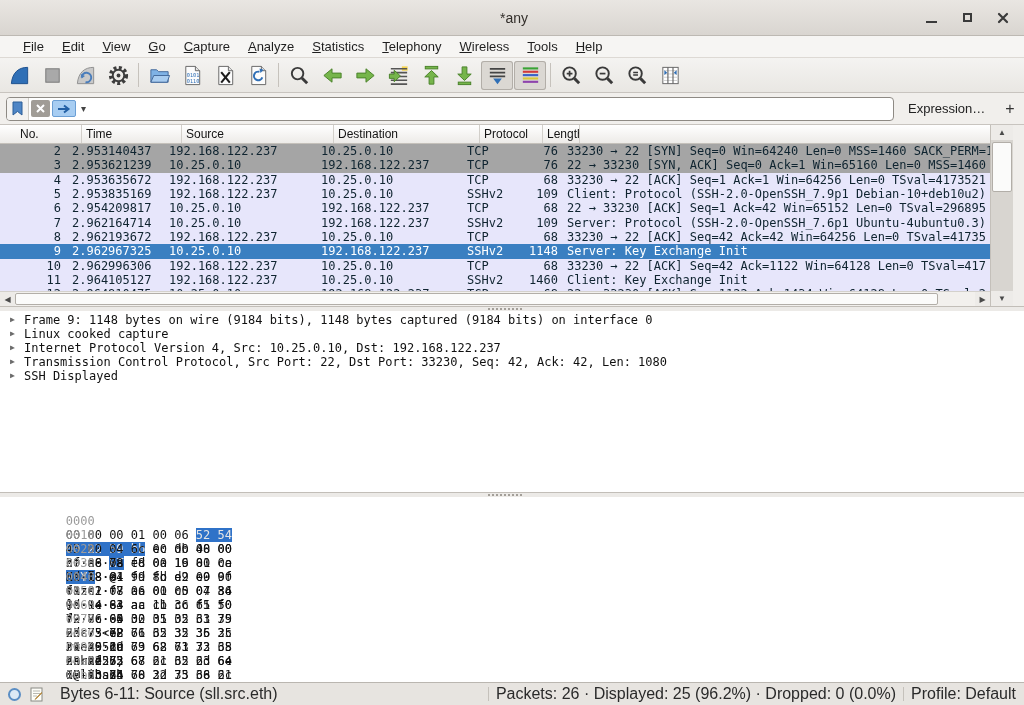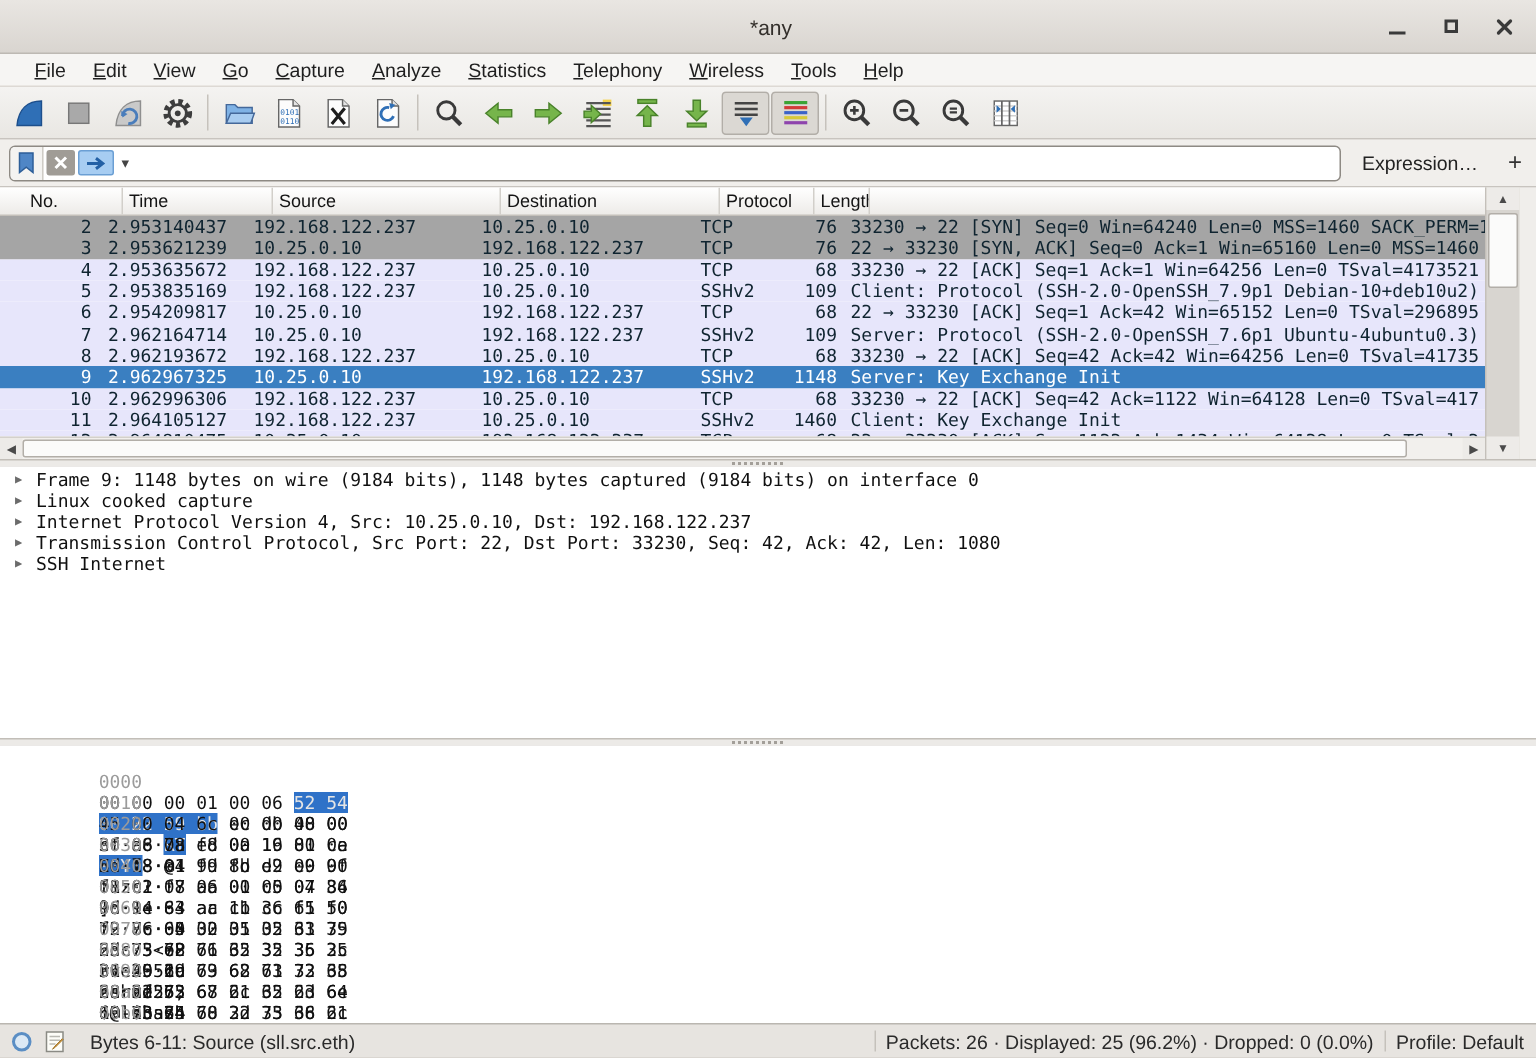--- a/index.html
+++ b/index.html
@@ -94,21 +94,21 @@
   .hrow { height:14px; line-height:14px; white-space:pre; }
   .hx-off { display:inline-block; width:42px; color:#9b9b9b; }
   .hx-g { display:inline-block; width:167px; margin-right:14px; white-space:pre; }
   .hx-a { display:inline-block; width:58px; margin-right:8px; white-space:pre; }
   .seg { white-space:pre; }
   .hl { background:var(--hex-highlight,#2f72c8); color:#e5e5e5; }
   .hl:empty { display:none; }
 
   
   .statusbar { height:23px; background:#e7e4e0; border-top:1px solid #bab6b0; display:flex; align-items:center;
-    padding:0 8px; font-size:13px; color:#2a2a2a; flex:none; }
+    padding:0 8px; font-size:16px; color:#2a2a2a; flex:none; }
   .expert-dot { width:13px; height:13px; border-radius:50%; border:2px solid #5b8ec4; background:#dcE9f5; flex:none; }
   .note-icon { margin-left:9px; flex:none; }
   .sb-field { margin-left:17px; white-space:nowrap; }
   .sb-spacer { flex:1; }
   .ssep { width:1px; height:14px; background:#c5c1bb; margin:0 7px; flex:none; }
   .sb-text { white-space:nowrap; }
 </style>
 </head>
 <body>
 
@@ -448,21 +448,21 @@
       <div class="drow">
         <span class="expander">▶</span>
         <span>Internet Protocol Version 4, Src: 10.25.0.10, Dst: 192.168.122.237</span>
       </div>
       <div class="drow">
         <span class="expander">▶</span>
         <span>Transmission Control Protocol, Src Port: 22, Dst Port: 33230, Seq: 42, Ack: 42, Len: 1080</span>
       </div>
       <div class="drow">
         <span class="expander">▶</span>
-        <span>SSH Internet</span>
+        <span>SSH Displayed</span>
       </div>
     </div>
 
   <div class="splitter"></div>
 
   <div class="hexpane">
 
   <div class="hrow">
         <span class="hx-off">0000</span>
         <span class="hx-g"><span class="seg">00 00 00 01 00 06 </span><span class="seg hl">52 54</span><span class="seg"></span></span>

